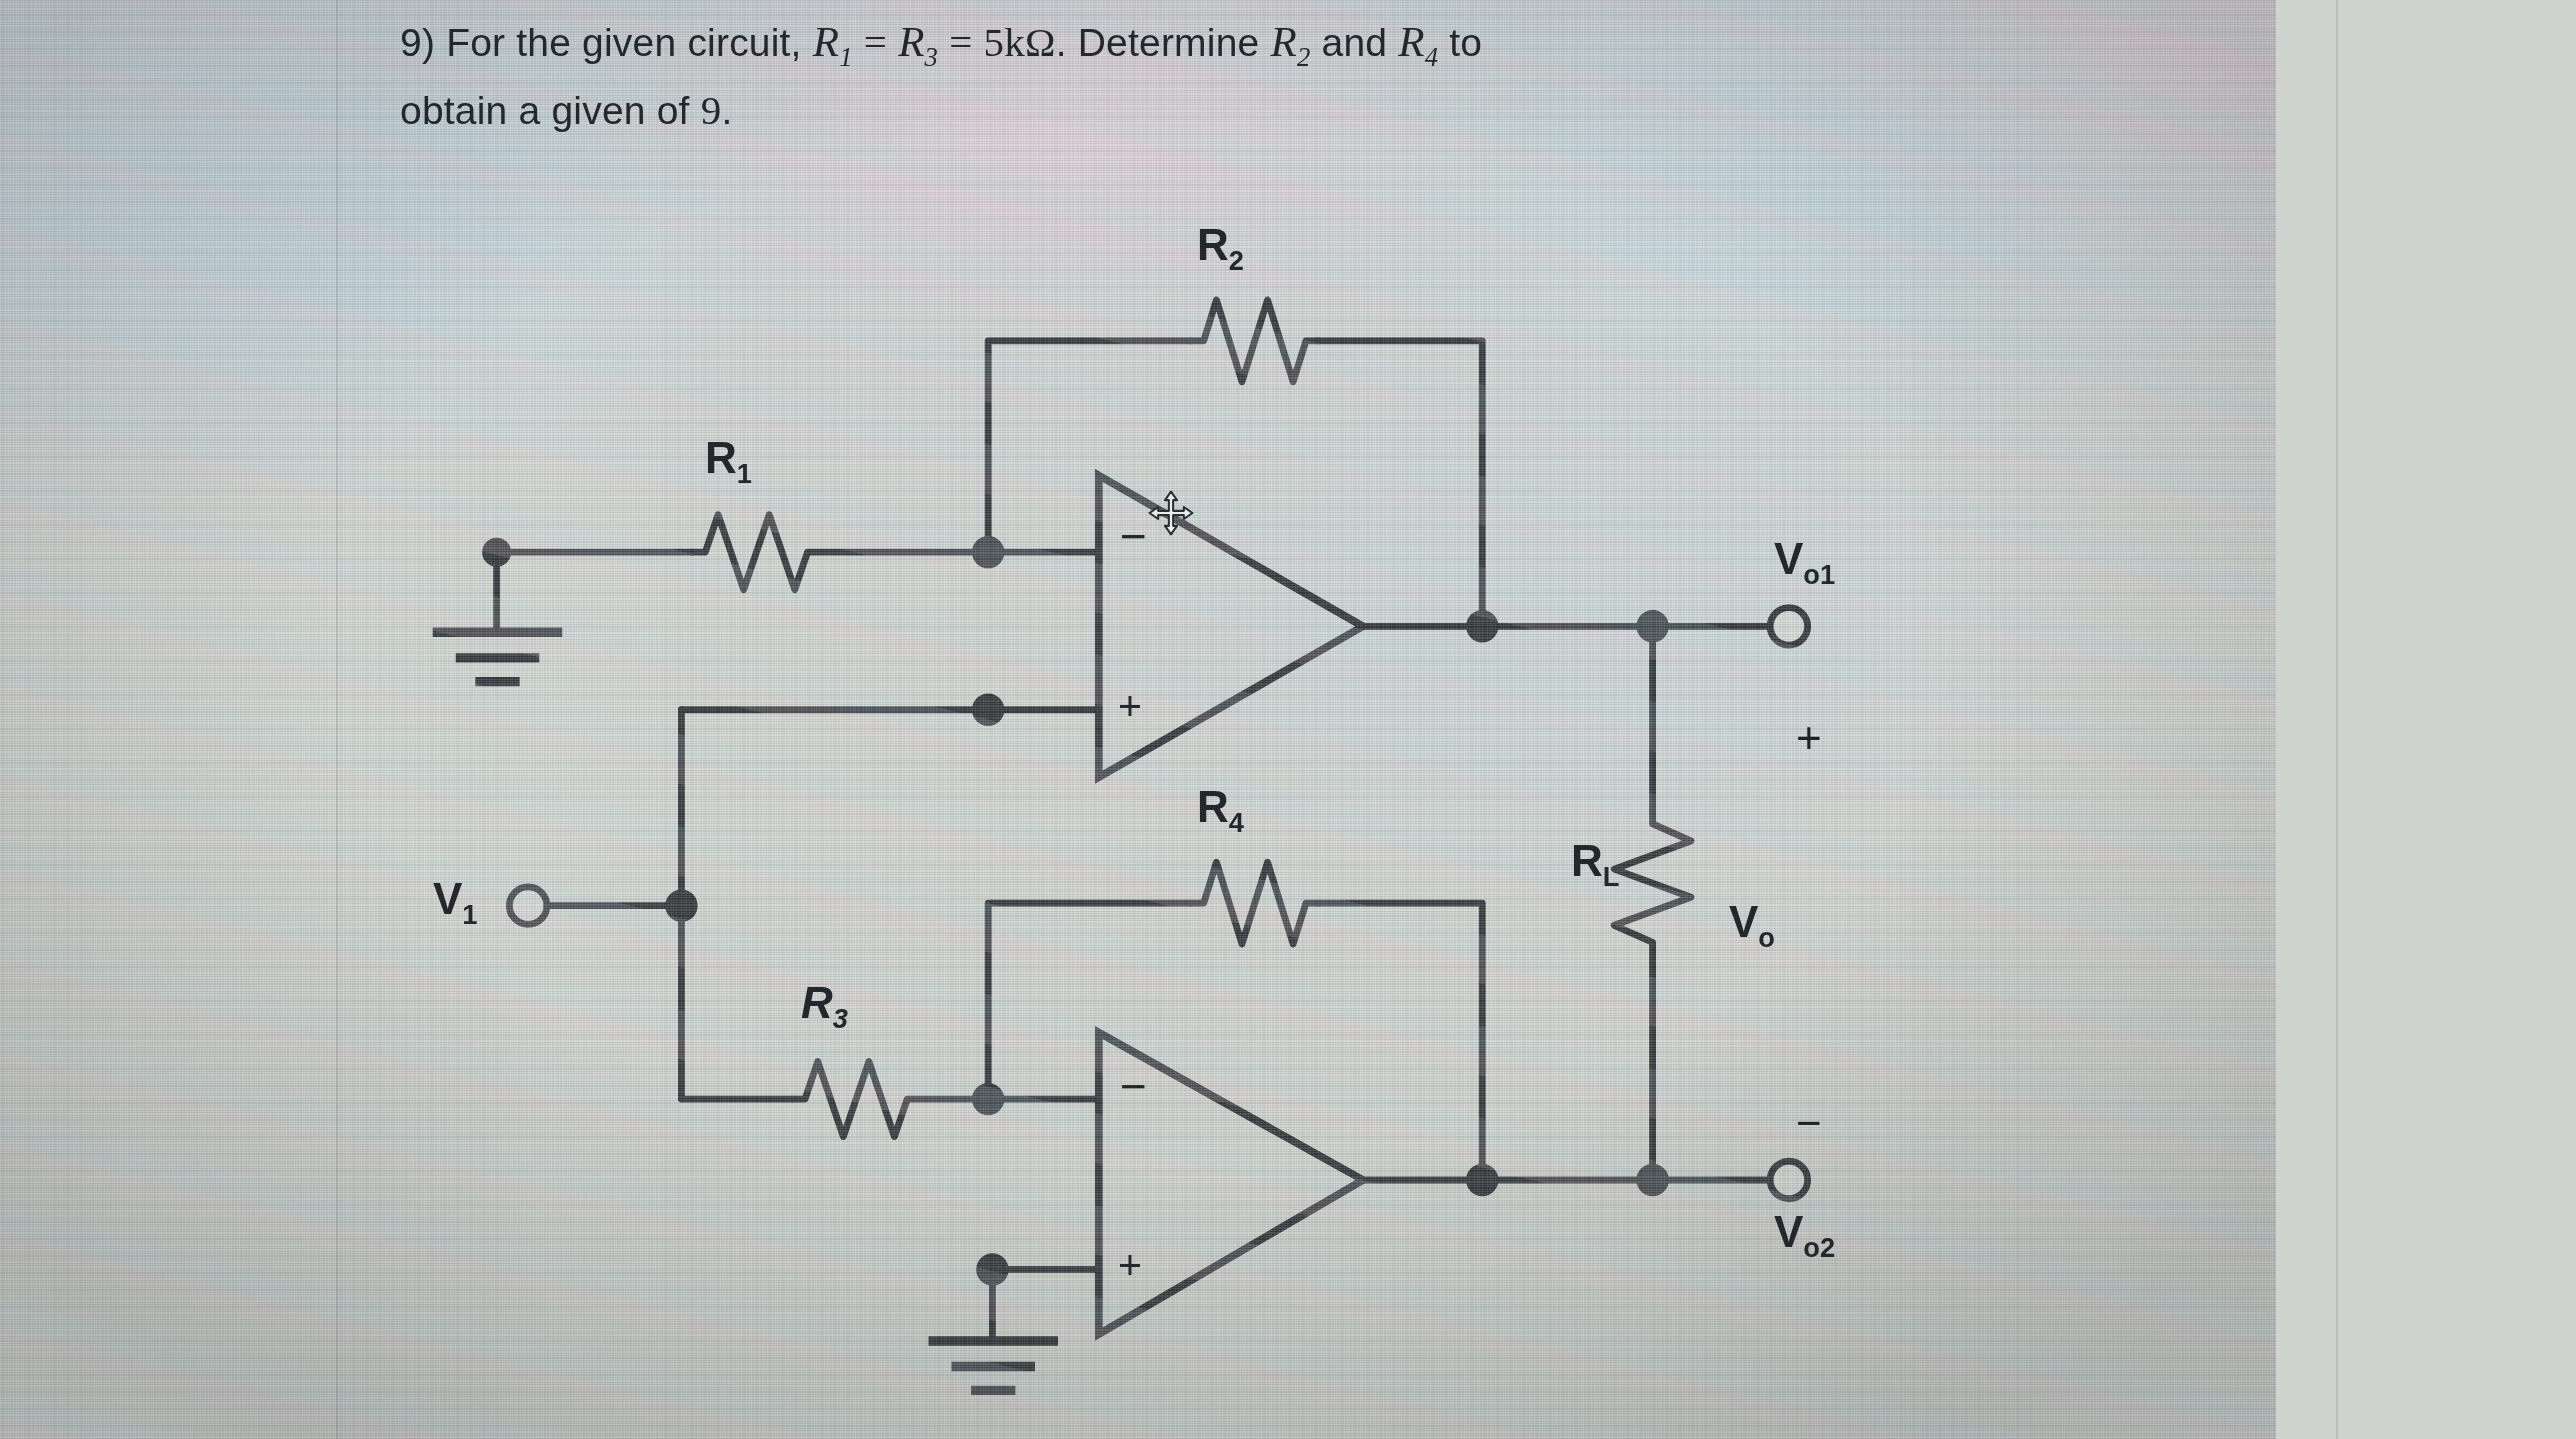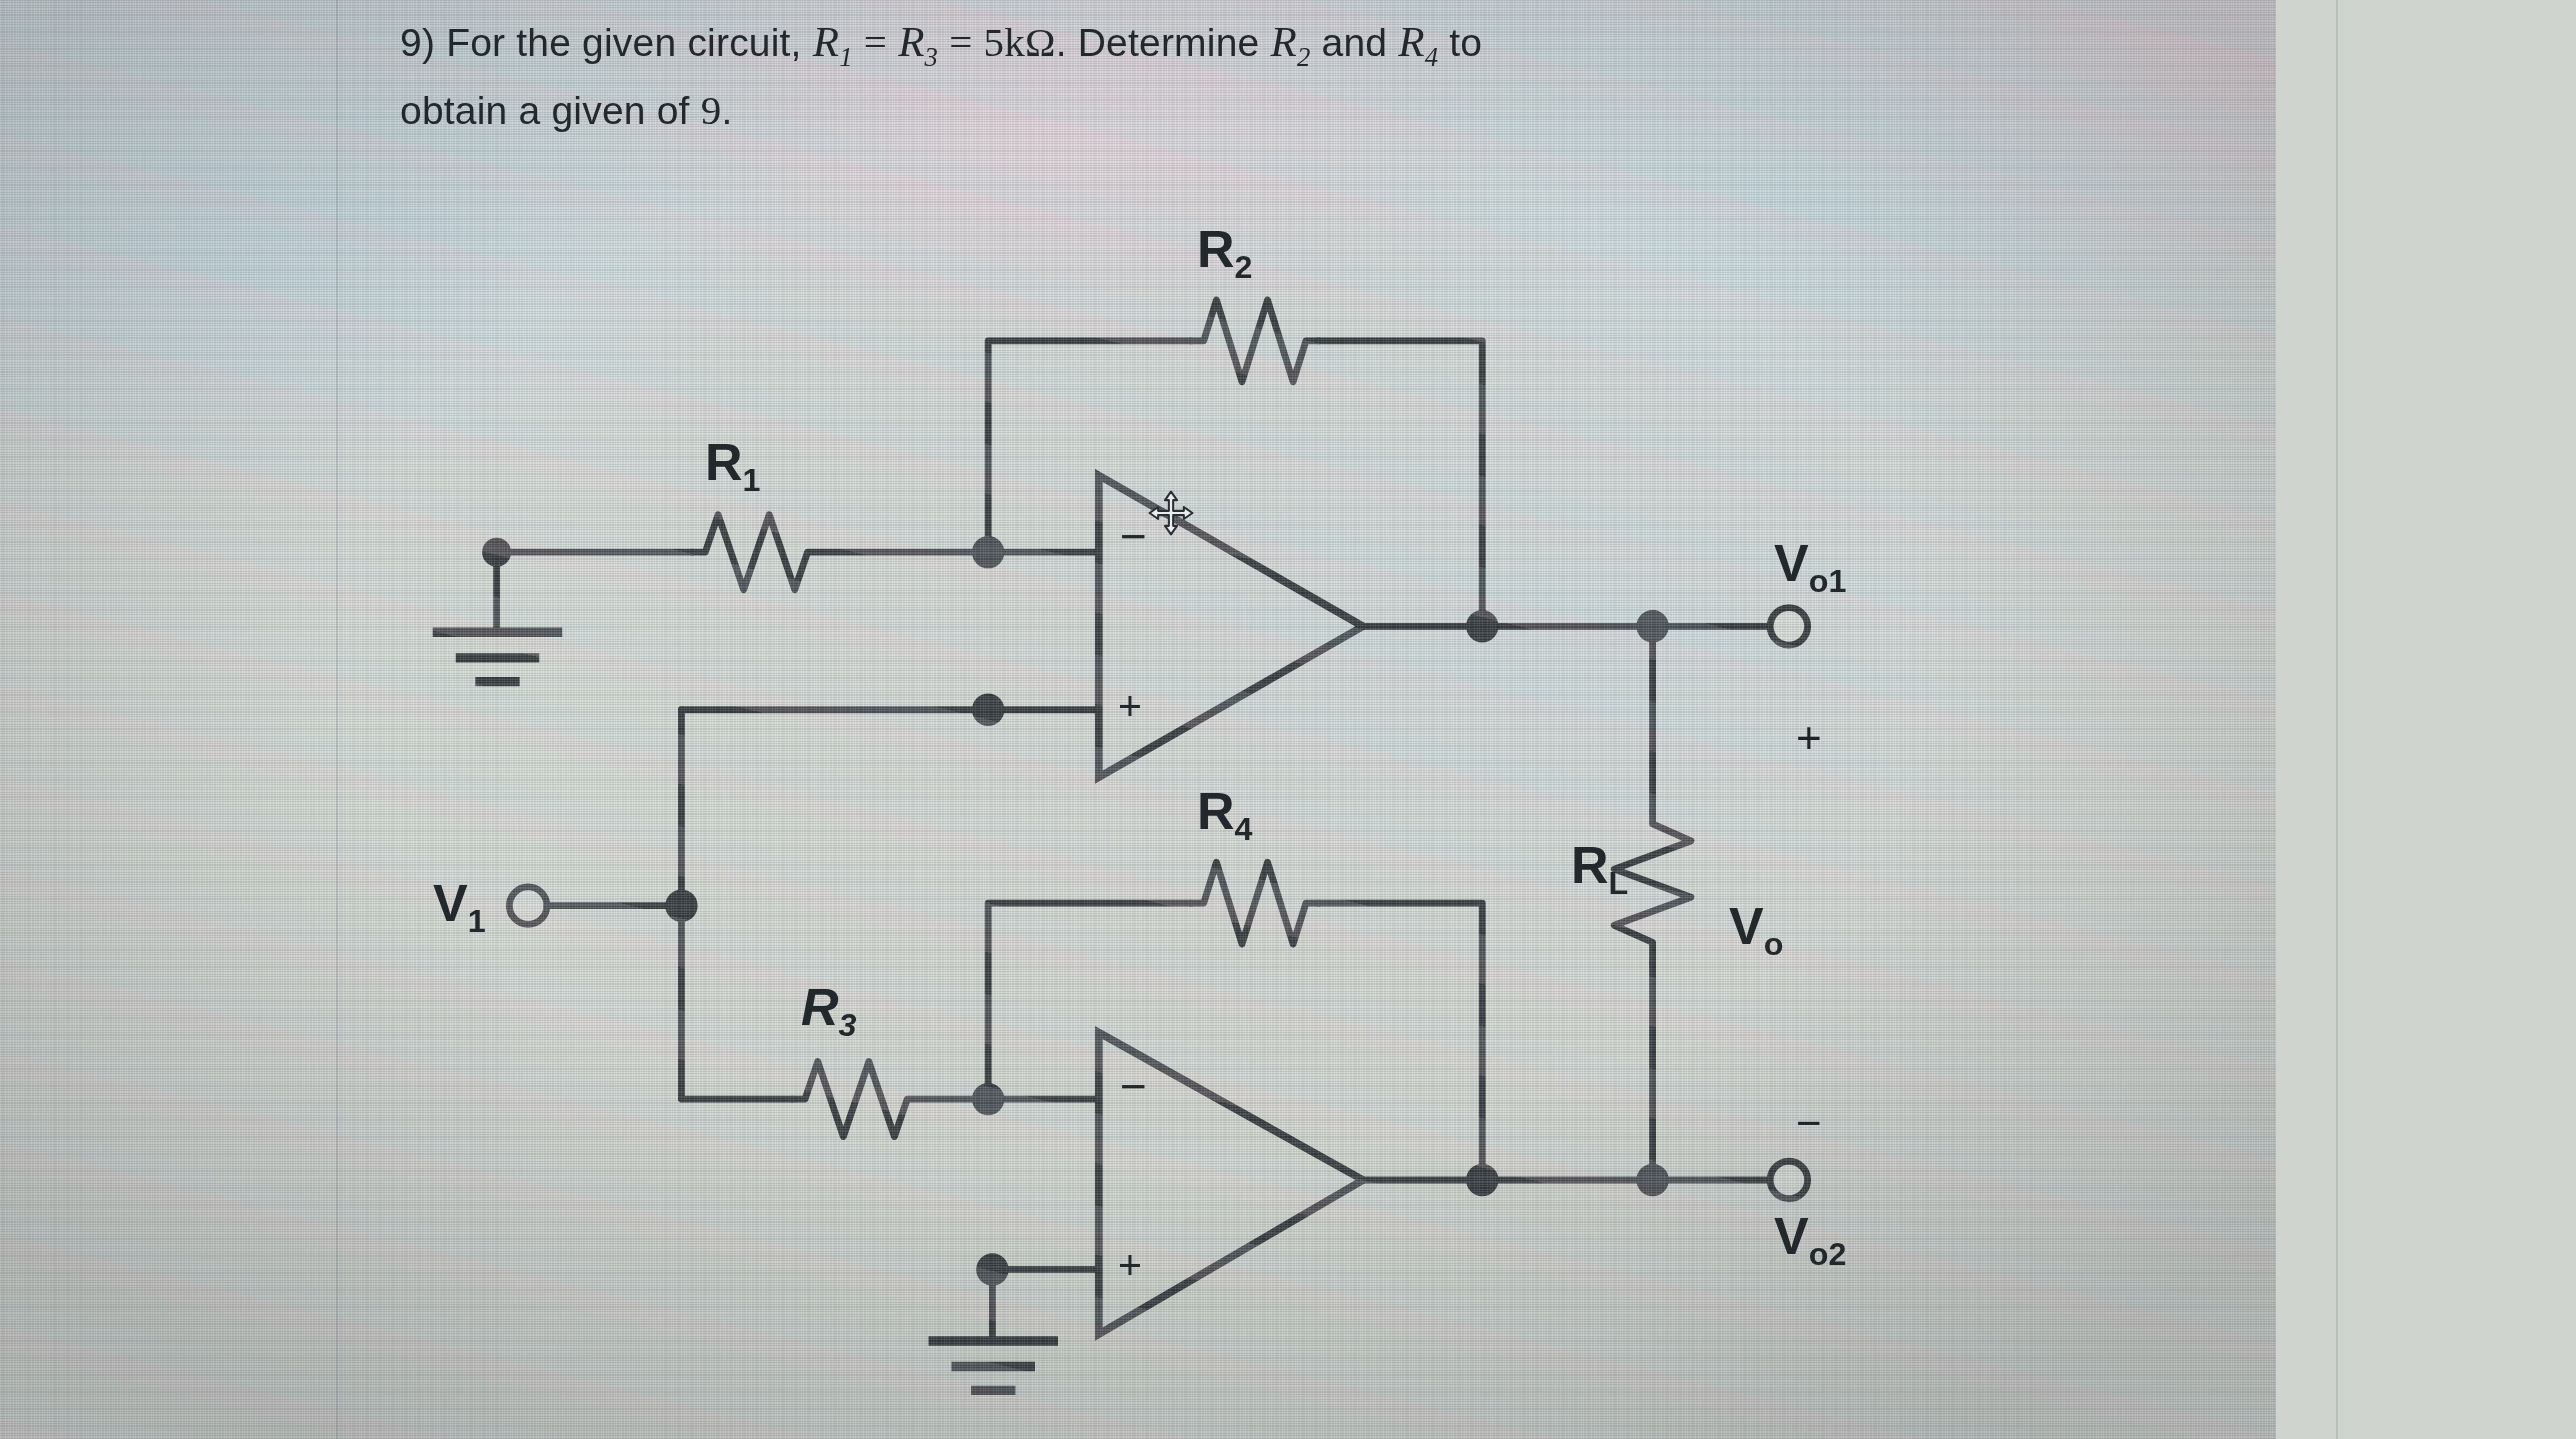--- a/index.html
+++ b/index.html
@@ -99,21 +99,21 @@
   .opamp  { fill: none; stroke: #22262a; stroke-width: 9; stroke-linejoin: miter; }
   .dot    { fill: #22262a; }
   .term   { fill: #d4d8d3; stroke: #22262a; stroke-width: 8; }
   .gndbar { stroke: #22262a; stroke-linecap: butt; }
 
   .lbl {
     position: absolute;
     color: #23282c;
     font-family: "Liberation Sans", sans-serif;
     font-weight: 700;
-    font-size: 52px;
+    font-size: 44px;
     white-space: nowrap;
     line-height: 1;
   }
   .lbl sub { font-size: .62em; font-weight: 700; }
   .sign {
     position: absolute;
     color: #23282c;
     font-family: "Liberation Sans", sans-serif;
     font-size: 41px;
     font-weight: 500;

